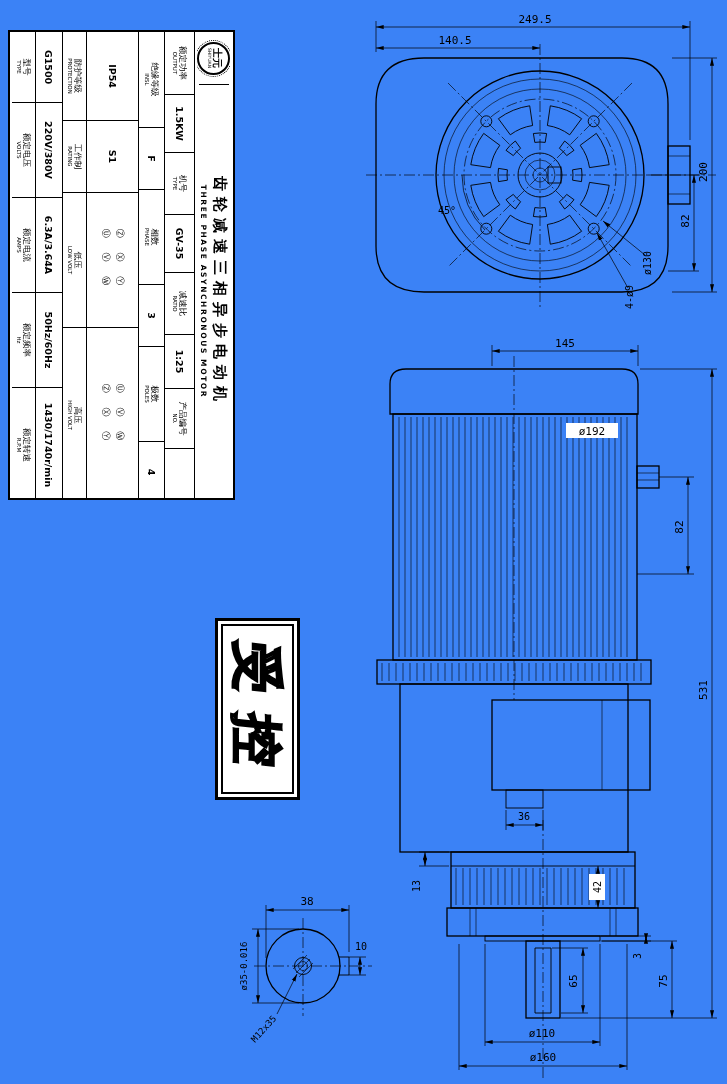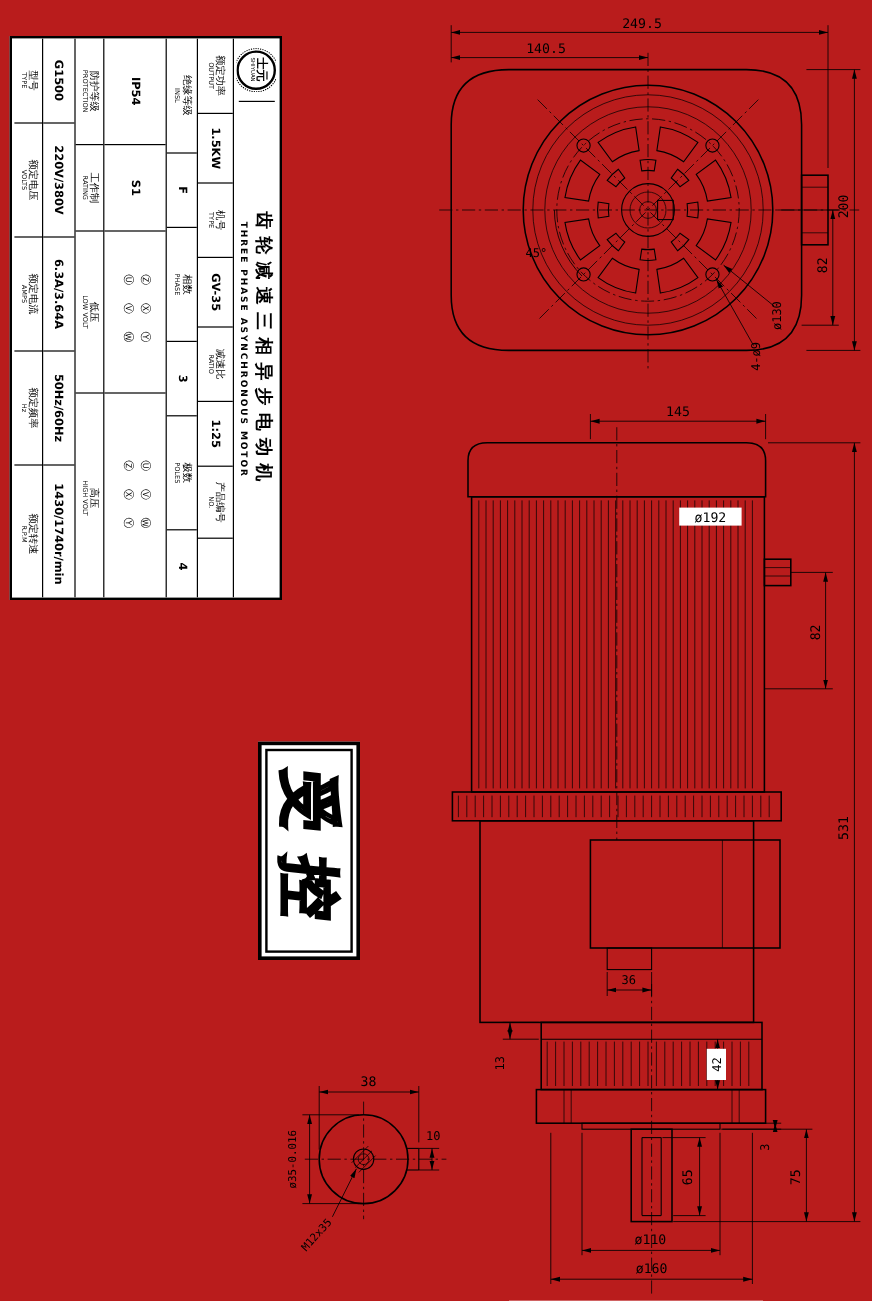--- a/index.html
+++ b/index.html
@@ -1,17 +1,17 @@
 <!DOCTYPE html>
 <html><head>
 <meta charset="utf-8">
 <style>
   *{margin:0;padding:0;box-sizing:border-box}
   body{background:#fff}
-  #canvas{position:relative;width:727px;height:1084px;background:#b91c1c;font-family:"DejaVu Sans",sans-serif;overflow:hidden}
+  #canvas{position:relative;width:727px;height:1084px;background:#3b82f6;font-family:"DejaVu Sans",sans-serif;overflow:hidden}
   
   svg text{font-family:"DejaVu Sans Mono",monospace;font-size:11px;fill:#000}
   svg text.sm{font-size:10px}
   svg text.xs{font-size:9px}
   .ol{fill:none;stroke:#000;stroke-width:1.3}
   .md{fill:none;stroke:#000;stroke-width:0.9}
   .thin{fill:none;stroke:#000;stroke-width:0.6}
   .dim{fill:none;stroke:#000;stroke-width:0.7}
   .cl{fill:none;stroke:#000;stroke-width:0.65;stroke-dasharray:11 3 2 3}
   .wh{fill:#fff;stroke:none}

